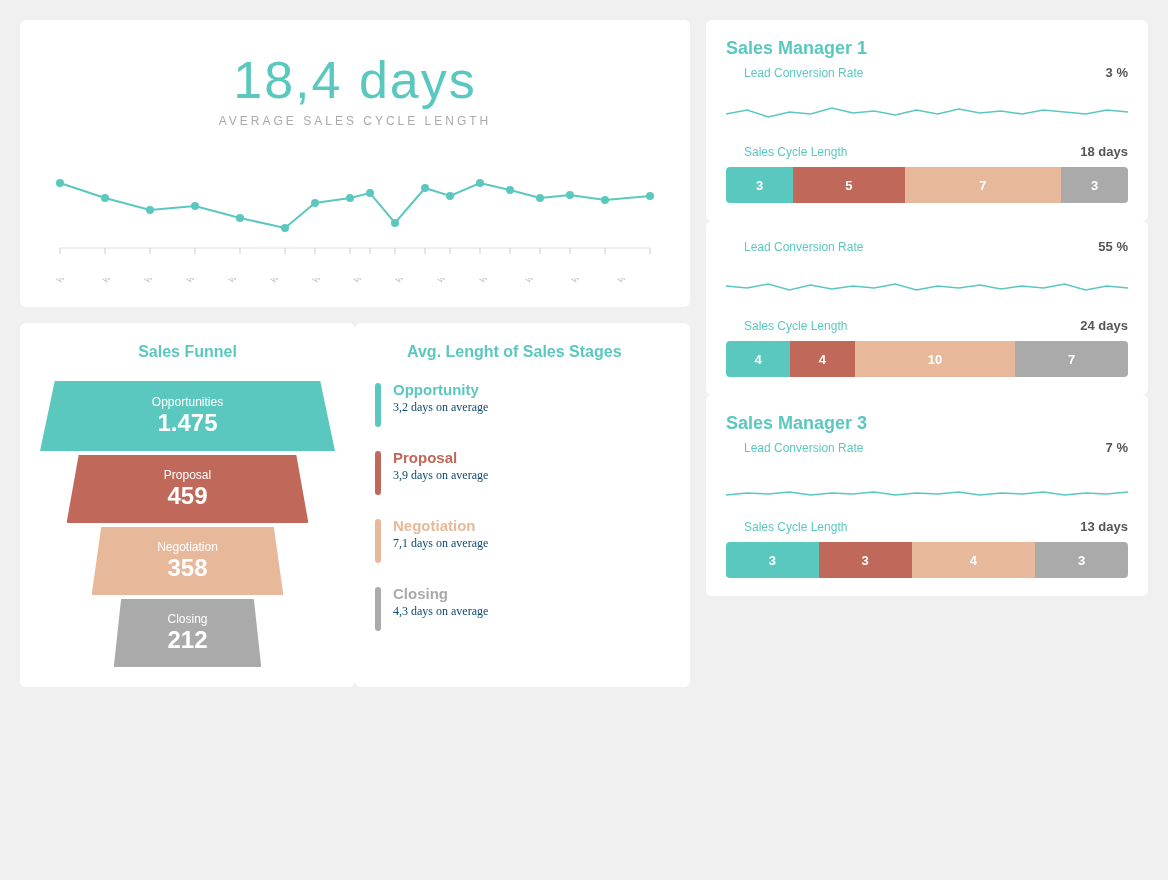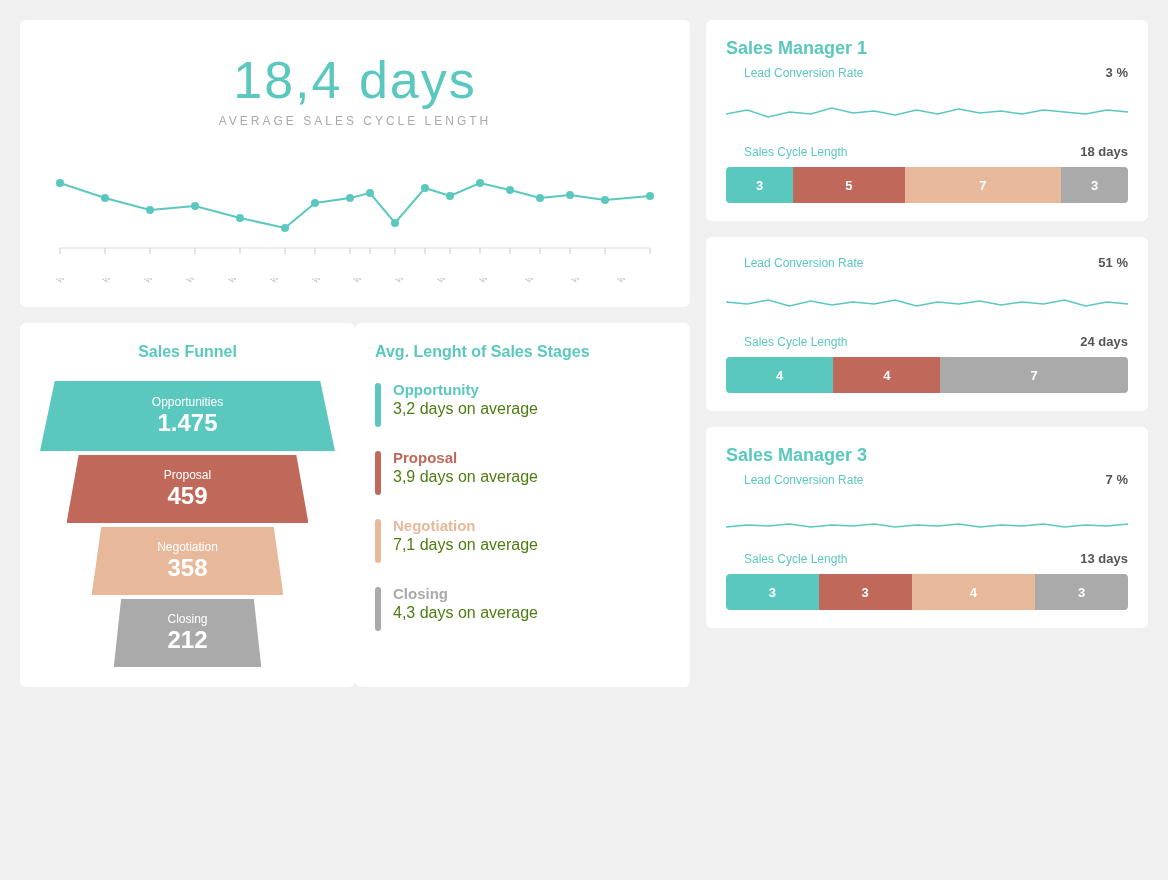--- a/index.html
+++ b/index.html
@@ -49,21 +49,20 @@
       width: 100%;
       height: 130px;
       position: relative;
     }
     
     .managers-panel {
       grid-column: 2;
       grid-row: 1 / 3;
       display: flex;
       flex-direction: column;
-      gap: 16px;
     }
     .manager-card {
       background: #fff;
       border-radius: 6px;
       padding: 18px 20px;
     }
     .manager-title {
       font-size: 18px;
       font-weight: 600;
       color: #5bc8c0;
@@ -158,42 +157,44 @@
     .avg-length-card {
       background: #fff;
       border-radius: 6px;
       padding: 20px;
     }
     .avg-length-title {
       font-size: 16px;
       font-weight: 600;
       color: #5bc8c0;
       margin-bottom: 20px;
+      margin-left: 32px;
     }
     .stage-item {
       display: flex;
       align-items: flex-start;
       gap: 12px;
       margin-bottom: 22px;
     }
     .stage-bar-indicator {
       width: 6px;
       height: 44px;
       border-radius: 3px;
       flex-shrink: 0;
       margin-top: 2px;
     }
     .stage-info-title {
       font-size: 15px;
       font-weight: 600;
     }
     .stage-info-sub {
-      font-size: 16px;
-      color: #4d7c0f;
+      font-size: 12px;
+      color: #0c4a6e;
       margin-top: 2px;
+      font-family: Liberation Serif, serif;
     }
     .color-teal { color: #5bc8c0; }
     .color-red { color: #c0695a; }
     .color-peach { color: #e8b89a; }
     .color-gray { color: #aaaaaa; }
     .bg-teal { background: #5bc8c0; }
     .bg-red { background: #c0695a; }
     .bg-peach { background: #e8b89a; }
     .bg-gray { background: #aaaaaa; }
   </style>
@@ -288,32 +289,33 @@
         <div class="seg seg-teal" style="flex:3">3</div>
         <div class="seg seg-red" style="flex:5">5</div>
         <div class="seg seg-peach" style="flex:7">7</div>
         <div class="seg seg-gray" style="flex:3">3</div>
       </div>
     </div>
 
     <div class="manager-card">
       <div class="metric-row">
         <span class="metric-label">Lead Conversion Rate</span>
-        <span class="metric-value">51 %</span>
+        <span class="metric-value">55 %</span>
       </div>
       <svg class="manager-sparkline" viewBox="0 0 380 40" preserveAspectRatio="none">
         <polyline fill="none" stroke="#5bc8c0" stroke-width="1.5" points="0,20 20,22 40,18 60,24 80,19 100,23 120,20 140,22 160,18 180,24 200,20 220,22 240,19 260,23 280,20 300,22 320,18 340,24 360,20 380,22"></polyline>
       </svg>
       <div class="metric-row">
         <span class="metric-label">Sales Cycle Length</span>
         <span class="metric-value">24 days</span>
       </div>
       <div class="segment-bar">
         <div class="seg seg-teal" style="flex:4">4</div>
         <div class="seg seg-red" style="flex:4">4</div>
+        <div class="seg seg-peach" style="flex:10">10</div>
         <div class="seg seg-gray" style="flex:7">7</div>
       </div>
     </div>
 
     <div class="manager-card">
       <div class="manager-title">Sales Manager 3</div>
       <div class="metric-row">
         <span class="metric-label">Lead Conversion Rate</span>
         <span class="metric-value">7 %</span>
       </div>

